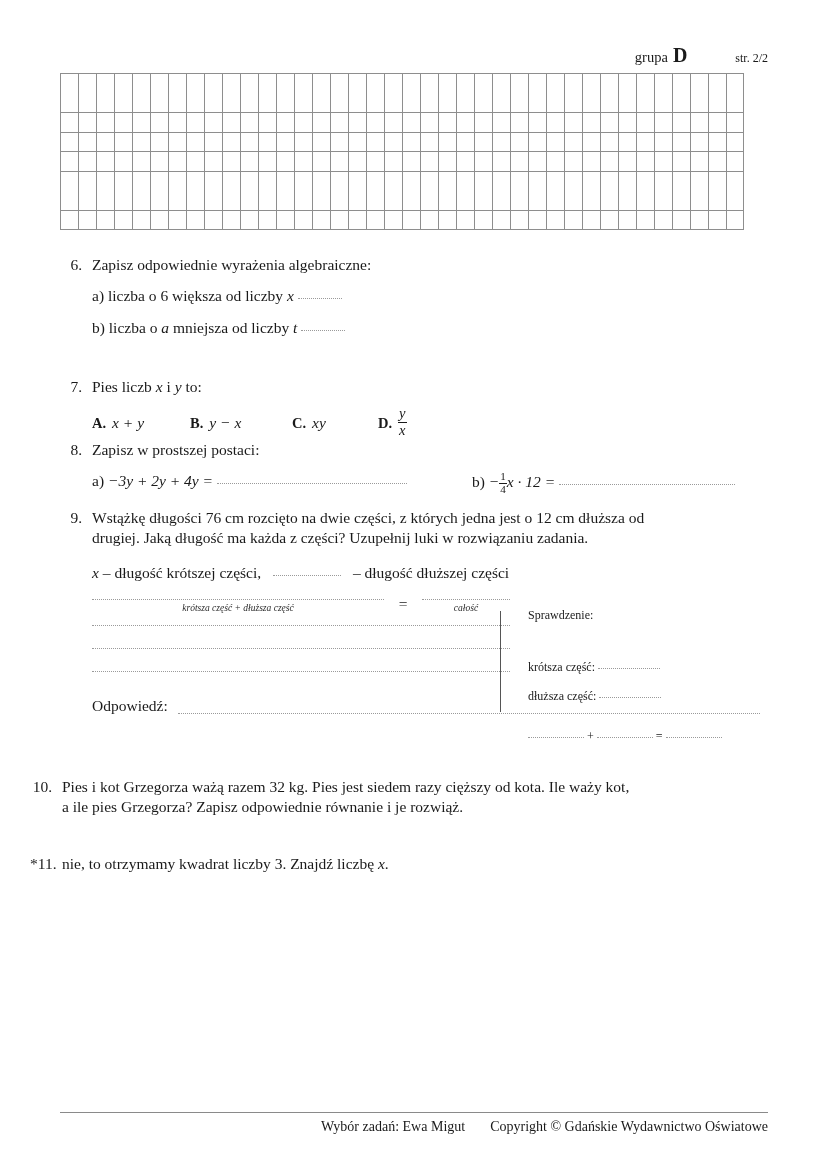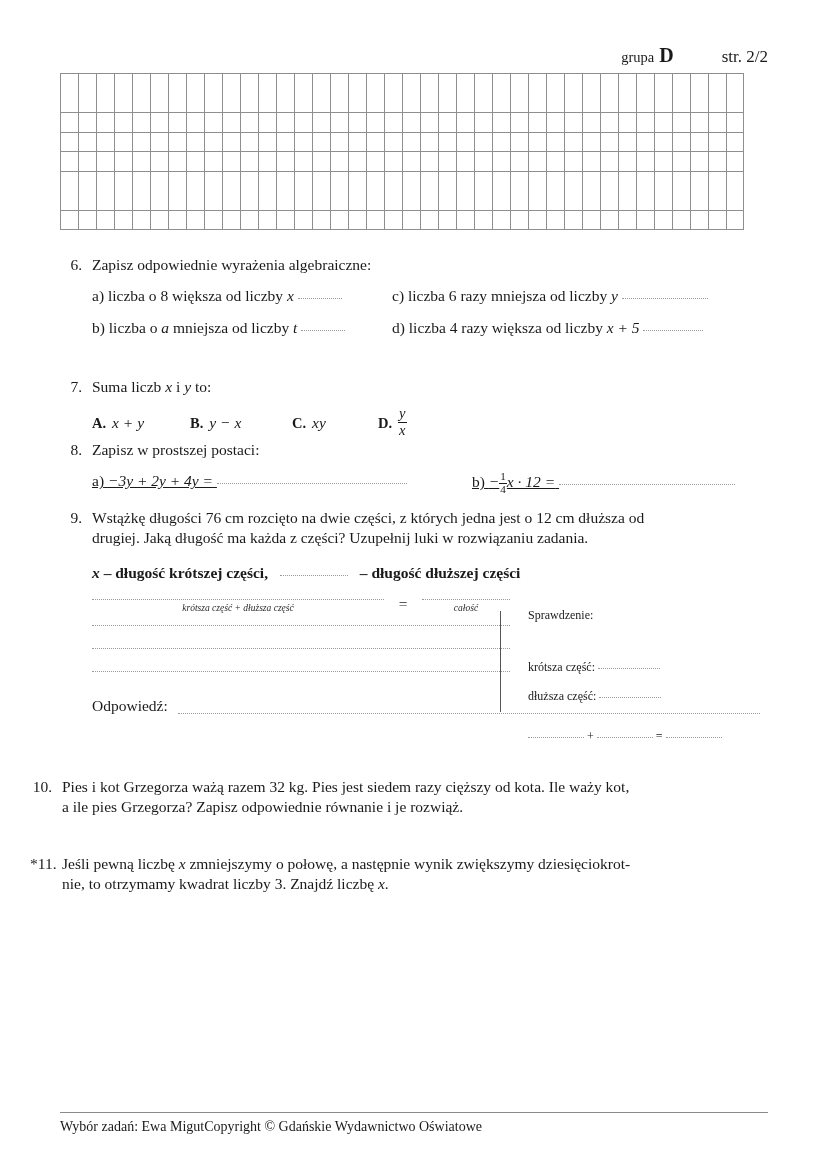--- a/index.html
+++ b/index.html
@@ -33,21 +33,21 @@
     align-items: baseline;
     font-size: 14.5px;
   }
   .header .grupa-letter {
     font-size: 20px;
     font-weight: bold;
     margin-left: 5px;
   }
   .header .str {
     margin-left: 48px;
-    font-size: 17px;
+    font-size: 12px;
   }
 
   
   .grid-wrap {
     position: absolute;
     left: 60px;
     top: 73px;
     width: 684px;
     height: 157px;
   }
@@ -167,25 +167,26 @@
     position: absolute;
     left: 60px;
     right: 60px;
     top: 1112px;
     height: 1px;
     background: #8a8a8a;
   }
   .footer {
     position: absolute;
     left: 60px;
-    right: 44px;
+    right: 60px;
     top: 1119px;
     display: flex;
-    justify-content: flex-start;
+    justify-content: flex-end;
     font-size: 14px;
+    gap: 25px;
   }
 </style>
 </head>
 <body>
 
 <div class="page">
 
   <div class="header">
     <span>grupa</span>
     <span class="grupa-letter">D</span>
@@ -198,55 +199,41 @@
 
   <div class="ex" style="top:255px;">
     <div class="ex-row">
       <div class="ex-num">6.</div>
       <div class="ex-body">Zapisz odpowiednie wyrażenia algebraiczne:</div>
     </div>
     <div class="sub" style="padding-left:32px;">
       <div class="sub-col" style="width:300px;">
         <div>
           <span>a)</span>
-          <span>liczba o 8 większa od liczby</span>
+          <span>liczba o 6 większa od liczby</span>
           <i class="math">x</i>
           <span class="dots" style="width:44px;"></span>
         </div>
         <div>
           <span>b)</span>
           <span>liczba o</span>
           <i class="math">a</i>
           <span>mniejsza od liczby</span>
           <i class="math">t</i>
           <span class="dots" style="width:44px;"></span>
         </div>
       </div>
-      <div class="sub-col" style="width:360px;">
-        <div>
-          <span>c)</span>
-          <span>liczba 6 razy mniejsza od liczby</span>
-          <i class="math">y</i>
-          <span class="dots" style="width:86px;"></span>
-        </div>
-        <div>
-          <span>d)</span>
-          <span>liczba 4 razy większa od liczby</span>
-          <i class="math">x + 5</i>
-          <span class="dots" style="width:60px;"></span>
-        </div>
-      </div>
     </div>
   </div>
 
   <div class="ex" style="top:377px;">
     <div class="ex-row">
       <div class="ex-num">7.</div>
       <div class="ex-body">
-        <span>Suma liczb</span>
+        <span>Pies liczb</span>
         <i class="math">x</i>
         <span>i</span>
         <i class="math">y</i>
         <span>to:</span>
       </div>
     </div>
     <div class="choices" style="padding-left:32px;">
       <div class="choice" style="width:98px;">
         <span class="choice-letter">A.</span>
         <i class="math">x + y</i>
@@ -267,21 +254,21 @@
         </span>
       </div>
     </div>
   </div>
 
   <div class="ex" style="top:440px;">
     <div class="ex-row">
       <div class="ex-num">8.</div>
       <div class="ex-body">Zapisz w prostszej postaci:</div>
     </div>
-    <div class="sub" style="padding-left:32px;text-decoration:underline;">
+    <div class="sub" style="padding-left:32px;">
       <div style="width:380px;">
         <span>a)</span>
         <i class="math">−3y + 2y + 4y =</i>
         <span class="dots" style="width:190px;"></span>
       </div>
       <div>
         <span>b)</span>
         <span class="math">−</span><span class="frac small">
             <span class="num">1</span>
             <span class="den">4</span>
@@ -293,21 +280,21 @@
 
   <div class="ex" style="top:508px;">
     <div class="ex-row">
       <div class="ex-num">9.</div>
       <div class="ex-body">
         <div>Wstążkę długości 76 cm rozcięto na dwie części, z których jedna jest o 12 cm dłuższa od</div>
         <div>drugiej. Jaką długość ma każda z części? Uzupełnij luki w rozwiązaniu zadania.</div>
       </div>
     </div>
 
-    <div style="padding-left:32px; margin-top:14px;font-weight:bold;">
+    <div style="padding-left:32px; margin-top:14px;">
       <i class="math">x</i>
       <span>– długość krótszej części,</span>
       <span class="dots" style="width:68px; margin:0 8px;"></span>
       <span>– długość dłuższej części</span>
     </div>
 
     <div style="padding-left:32px; margin-top:16px; display:flex; align-items:flex-start;font-style:italic;">
       <div style="width:292px;">
         <span class="dots-block"></span>
         <div class="lbl-small">krótsza część + dłuższa część</div>
@@ -359,25 +346,20 @@
         <div>a ile pies Grzegorza? Zapisz odpowiednie równanie i je rozwiąż.</div>
       </div>
     </div>
   </div>
 
   <div class="ex" style="top:818px; left:30px; width:730px;">
     <div class="ex-row">
       <div class="ex-num star">*11.</div>
       <div class="ex-body">
         <div>
-          <span>Jeśli pewną liczbę</span>
-          <i class="math">x</i>
-          <span>zmniejszymy o połowę, a następnie wynik zwiększymy dziesięciokrot-</span>
-        </div>
-        <div>
           <span>nie, to otrzymamy kwadrat liczby 3. Znajdź liczbę</span>
           <i class="math">x</i><span>.</span>
         </div>
       </div>
     </div>
   </div>
 
   <div class="footer-rule"></div>
   <div class="footer">
     <span>Wybór zadań: Ewa Migut</span>

